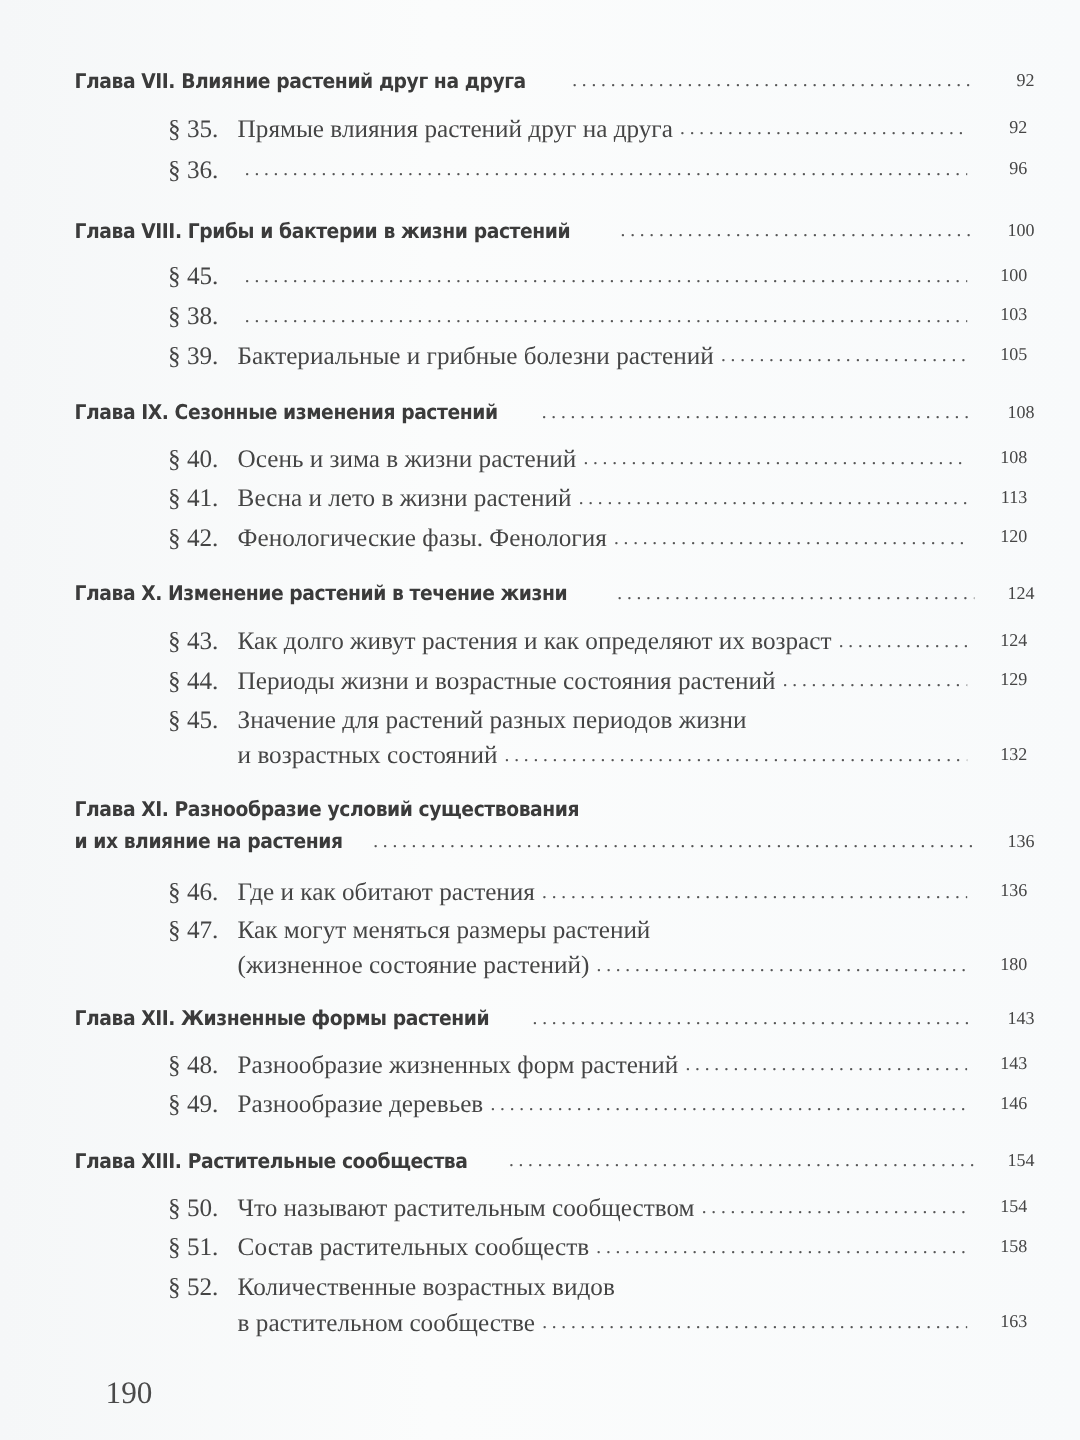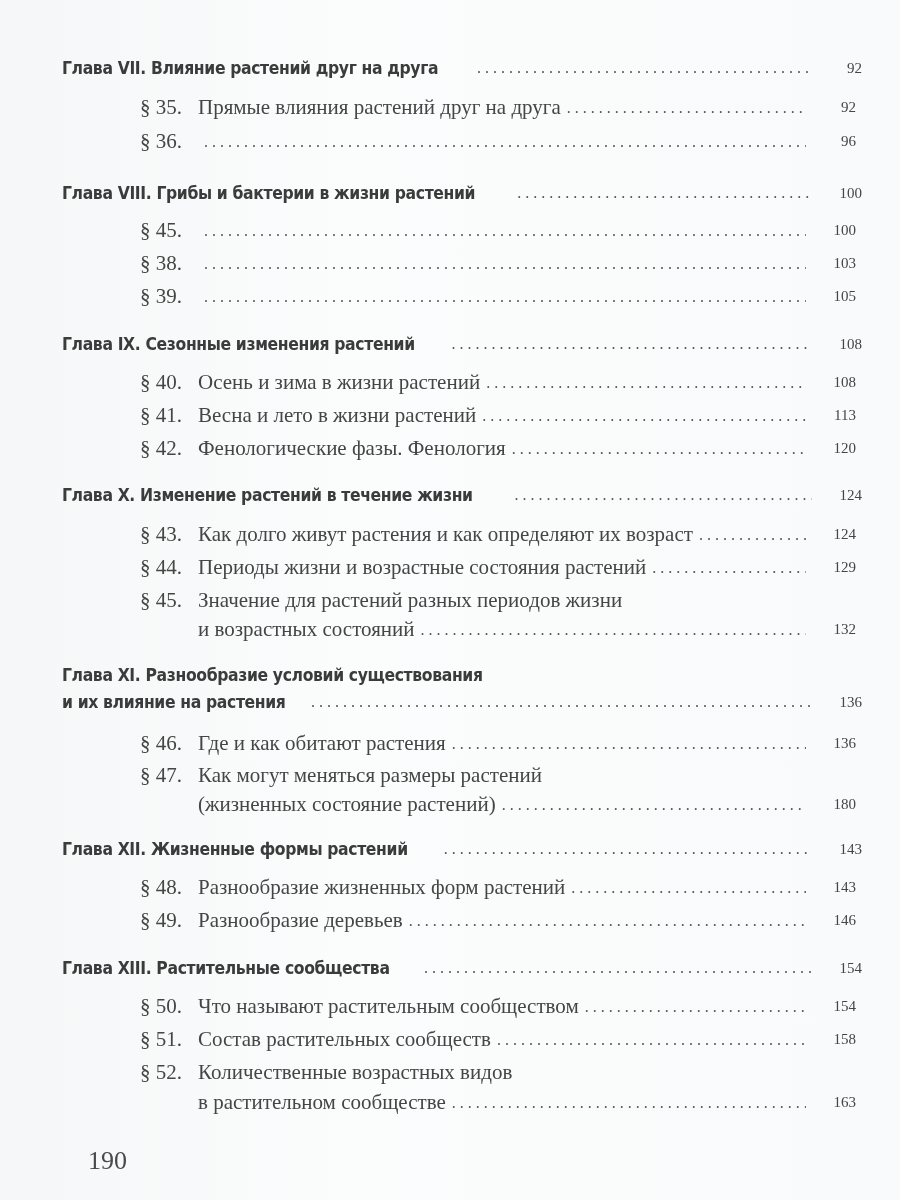--- a/index.html
+++ b/index.html
@@ -99,20 +99,21 @@
     <span class="leader"></span>
     <span class="page-num">100</span>
   </div>
   <div class="row section" style="top:251px">
     <span class="num">§ 38.</span>
     <span class="leader"></span>
     <span class="page-num">103</span>
   </div>
   <div class="row section" style="top:284px">
     <span class="num">§ 39.</span>
+    <span>Бактериальные и грибные болезни растений</span>
     <span class="leader"></span>
     <span class="page-num">105</span>
   </div>
 
   <div class="row chapter" style="top:334px">
     <span class="title">Глава IX. Сезонные изменения растений</span>
     <span class="leader"></span>
     <span class="page-num">108</span>
   </div>
   <div class="row section" style="top:370px">
@@ -173,21 +174,21 @@
     <span class="num">§ 46.</span>
     <span>Где и как обитают растения</span>
     <span class="leader"></span>
     <span class="page-num">136</span>
   </div>
   <div class="row section" style="top:763px">
     <span class="num">§ 47.</span>
     <span>Как могут меняться размеры растений</span>
   </div>
   <div class="row section" style="top:792px">
-    <span class="cont">(жизненных состояние растений)</span>
+    <span class="cont">(жизненное состояние растений)</span>
     <span class="leader"></span>
     <span class="page-num">180</span>
   </div>
 
   <div class="row chapter" style="top:839px">
     <span class="title">Глава XII. Жизненные формы растений</span>
     <span class="leader"></span>
     <span class="page-num">143</span>
   </div>
   <div class="row section" style="top:875px">

